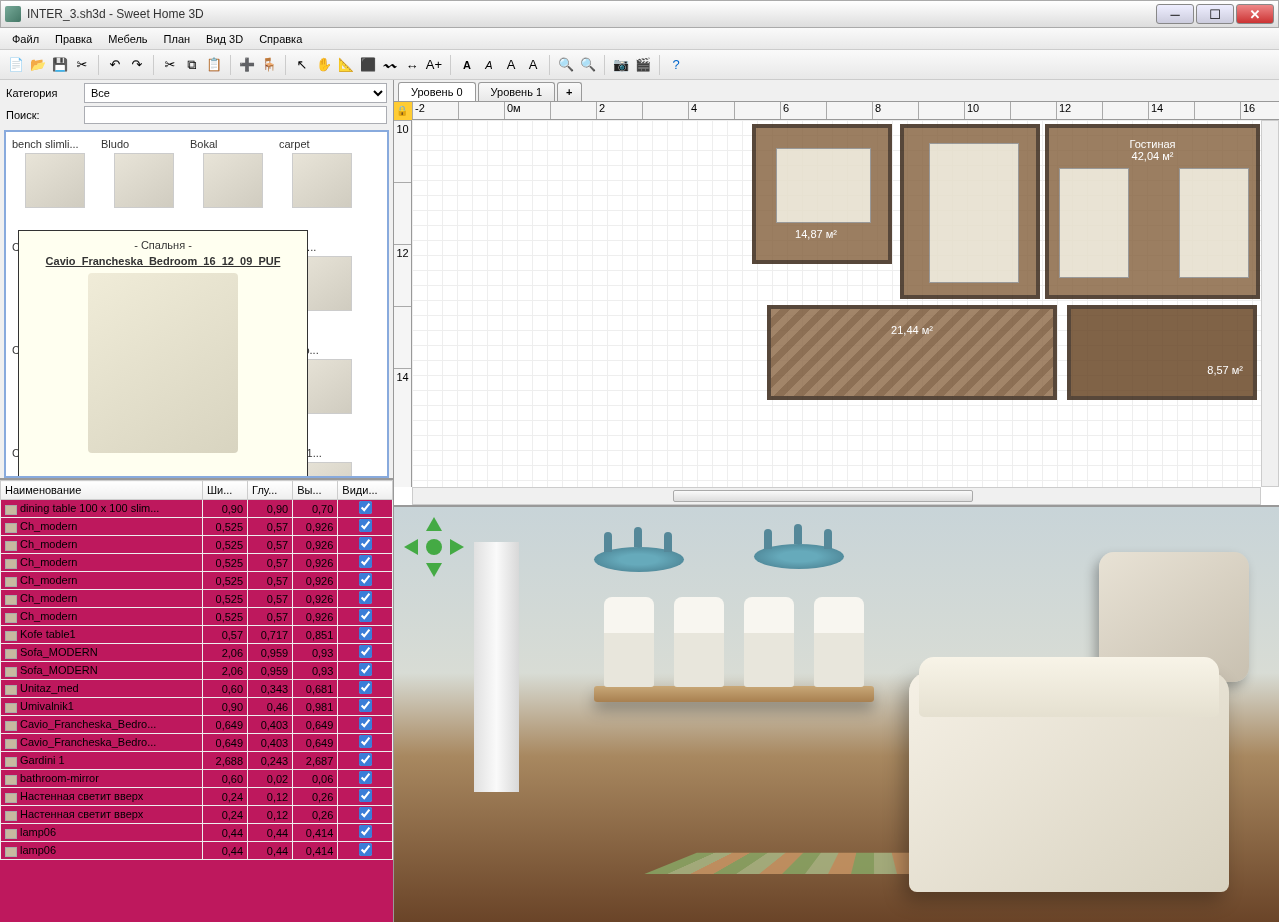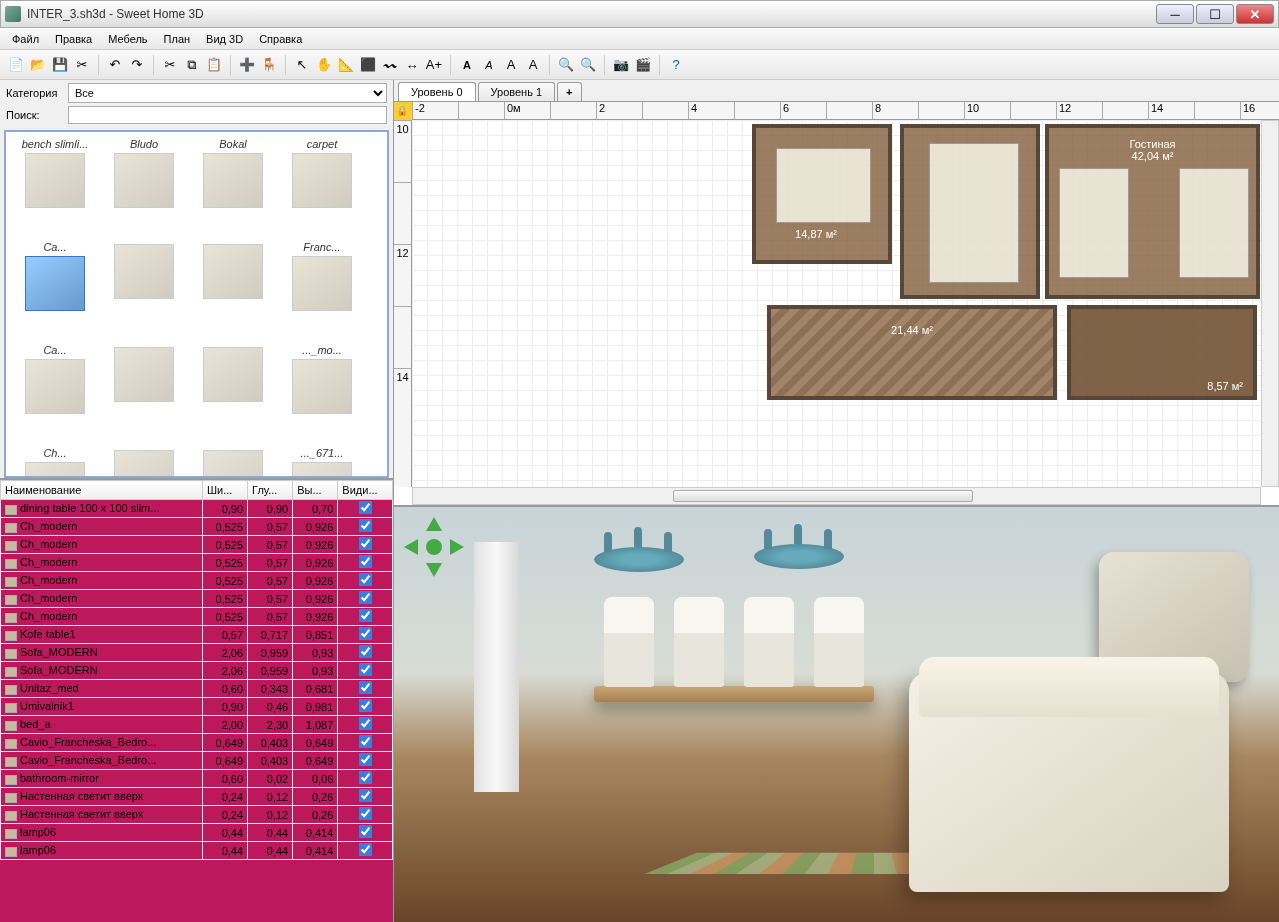--- a/index.html
+++ b/index.html
@@ -24,26 +24,26 @@
 .tbtn { width: 20px; height: 20px; border: 1px solid transparent; display: flex; align-items: center; justify-content: center; font-size: 13px; cursor: default; }
 .tsep { width: 1px; height: 20px; background: #ccc; margin: 0 4px; }
 
 
 .main { display: flex; height: 842px; }
 .leftcol { width: 394px; display: flex; flex-direction: column; border-right: 1px solid #999; }
 .rightcol { flex: 1; display: flex; flex-direction: column; }
 
 
 .catalog-controls { padding: 3px 6px; background: #f0f0f0; }
-.catalog-controls .row { display: flex; align-items: center; margin-bottom: 3px; }
+.catalog-controls .row { display: flex; align-items: center; margin-bottom: 3px; gap: 16px; }
 .catalog-controls label { width: 62px; font-size: 11px; }
 .catalog-controls select, .catalog-controls input { flex: 1; font-size: 11px; border: 1px solid #abadb3; padding: 2px; background: #fff; }
 
 .catalog-items { height: 348px; border: 2px solid #88aadd; background: #fff; margin: 0 4px; padding: 6px; display: flex; flex-wrap: wrap; align-content: flex-start; gap: 3px; position: relative; overflow: hidden; }
-.cat-item { width: 86px; height: 100px; text-align: center; font-size: 10px; font-style: italic; color: #333; }
+.cat-item { width: 86px; height: 100px; font-size: 10px; color: #333; }
 .cat-item .thumb { width: 60px; height: 55px; margin: 3px auto; background: linear-gradient(145deg, #e8e4d8, #d0ccc0); border: 1px solid #ccc; }
 .cat-item.selected .thumb { background: linear-gradient(145deg, #99ccff, #6699cc); border: 1px solid #3377cc; }
 .cat-item .name { width: 86px; overflow: hidden; white-space: nowrap; text-overflow: ellipsis; }
 
 
 .tooltip { position: absolute; left: 12px; top: 98px; width: 290px; height: 250px; background: #fffff0; border: 1px solid #333; padding: 8px; z-index: 50; }
 .tooltip .tt-cat { text-align: center; font-size: 11px; color: #333; margin-bottom: 4px; }
 .tooltip .tt-name { text-align: center; font-size: 11px; font-weight: bold; color: #333; text-decoration: underline; margin-bottom: 6px; }
 .tooltip .tt-img { width: 150px; height: 180px; margin: 0 auto; background: linear-gradient(145deg, #f0ecd8, #d8d4c0); border-radius: 4px; }
 
@@ -243,20 +243,25 @@
           <div class="thumb"></div>
         </div>
         <div class="cat-item">
           <div class="name"></div>
           <div class="thumb"></div>
         </div>
         <div class="cat-item">
           <div class="name">..._671...</div>
           <div class="thumb"></div>
         </div>
+        <div class="tooltip">
+        <div class="tt-cat">- Спальня -</div>
+        <div class="tt-name">Cavio_Francheska_Bedroom_16_12_09_PUF</div>
+        <div class="tt-img"></div>
+      </div>
     </div>
 
     <div class="furn-table">
       <table>
         <thead>
             <tr id="thead-row">
               <th>Наименование</th>
               <th>Ши...</th>
               <th>Глу...</th>
               <th>Вы...</th>
@@ -342,38 +347,38 @@
     <td class="chk"><input type="checkbox" checked="" style=""></td>
             </tr>
             <tr>
               <td class="nm"><span class="furn-icon"></span>Umivalnik1</td>
     <td class="num">0,90</td>
               <td class="num">0,46</td>
               <td class="num">0,981</td>
     <td class="chk"><input type="checkbox" checked="" style=""></td>
             </tr>
             <tr>
-              <td class="nm"><span class="furn-icon"></span>bed_a</td>
-    <td class="num">2,00</td>
-              <td class="num">2,30</td>
-              <td class="num">1,087</td>
-    <td class="chk"><input type="checkbox" checked="" style=""></td>
-            </tr>
-            <tr>
               <td class="nm"><span class="furn-icon"></span>Cavio_Francheska_Bedro...</td>
     <td class="num">0,649</td>
               <td class="num">0,403</td>
               <td class="num">0,649</td>
     <td class="chk"><input type="checkbox" checked="" style=""></td>
             </tr>
             <tr>
               <td class="nm"><span class="furn-icon"></span>Cavio_Francheska_Bedro...</td>
     <td class="num">0,649</td>
               <td class="num">0,403</td>
               <td class="num">0,649</td>
+    <td class="chk"><input type="checkbox" checked="" style=""></td>
+            </tr>
+            <tr>
+              <td class="nm"><span class="furn-icon"></span>Gardini 1</td>
+    <td class="num">2,688</td>
+              <td class="num">0,243</td>
+              <td class="num">2,687</td>
     <td class="chk"><input type="checkbox" checked="" style=""></td>
             </tr>
             <tr>
               <td class="nm"><span class="furn-icon"></span>bathroom-mirror</td>
     <td class="num">0,60</td>
               <td class="num">0,02</td>
               <td class="num">0,06</td>
     <td class="chk"><input type="checkbox" checked="" style=""></td>
             </tr>
             <tr>
@@ -457,21 +462,21 @@
         <div class="room" style="left:633px;top:4px;width:215px;height:175px">
           <span>Гостиная</span><br>
           <span>42,04 м²</span>
           <div class="fobj" style="left:10px;top:40px;width:70px;height:110px"></div>
           <div class="fobj" style="left:130px;top:40px;width:70px;height:110px"></div>
         </div>
         <div class="room hall" style="left:355px;top:185px;width:290px;height:95px">
           <span style="position:absolute;top:15px;left:0;right:0">21,44 м²</span>
         </div>
         <div class="room" style="left:655px;top:185px;width:190px;height:95px;background:#6a4828">
-          <span style="position:absolute;bottom:4px;right:10px">8,57 м²</span>
+          <span style="position:absolute;bottom:20px;right:10px">8,57 м²</span>
         </div>
       </div>
       <div class="sb-v"></div>
       <div class="sb-h">
           <div class="thumb"></div>
         </div>
     </div>
 
     <div class="view3d">
       <div class="sky"></div>

